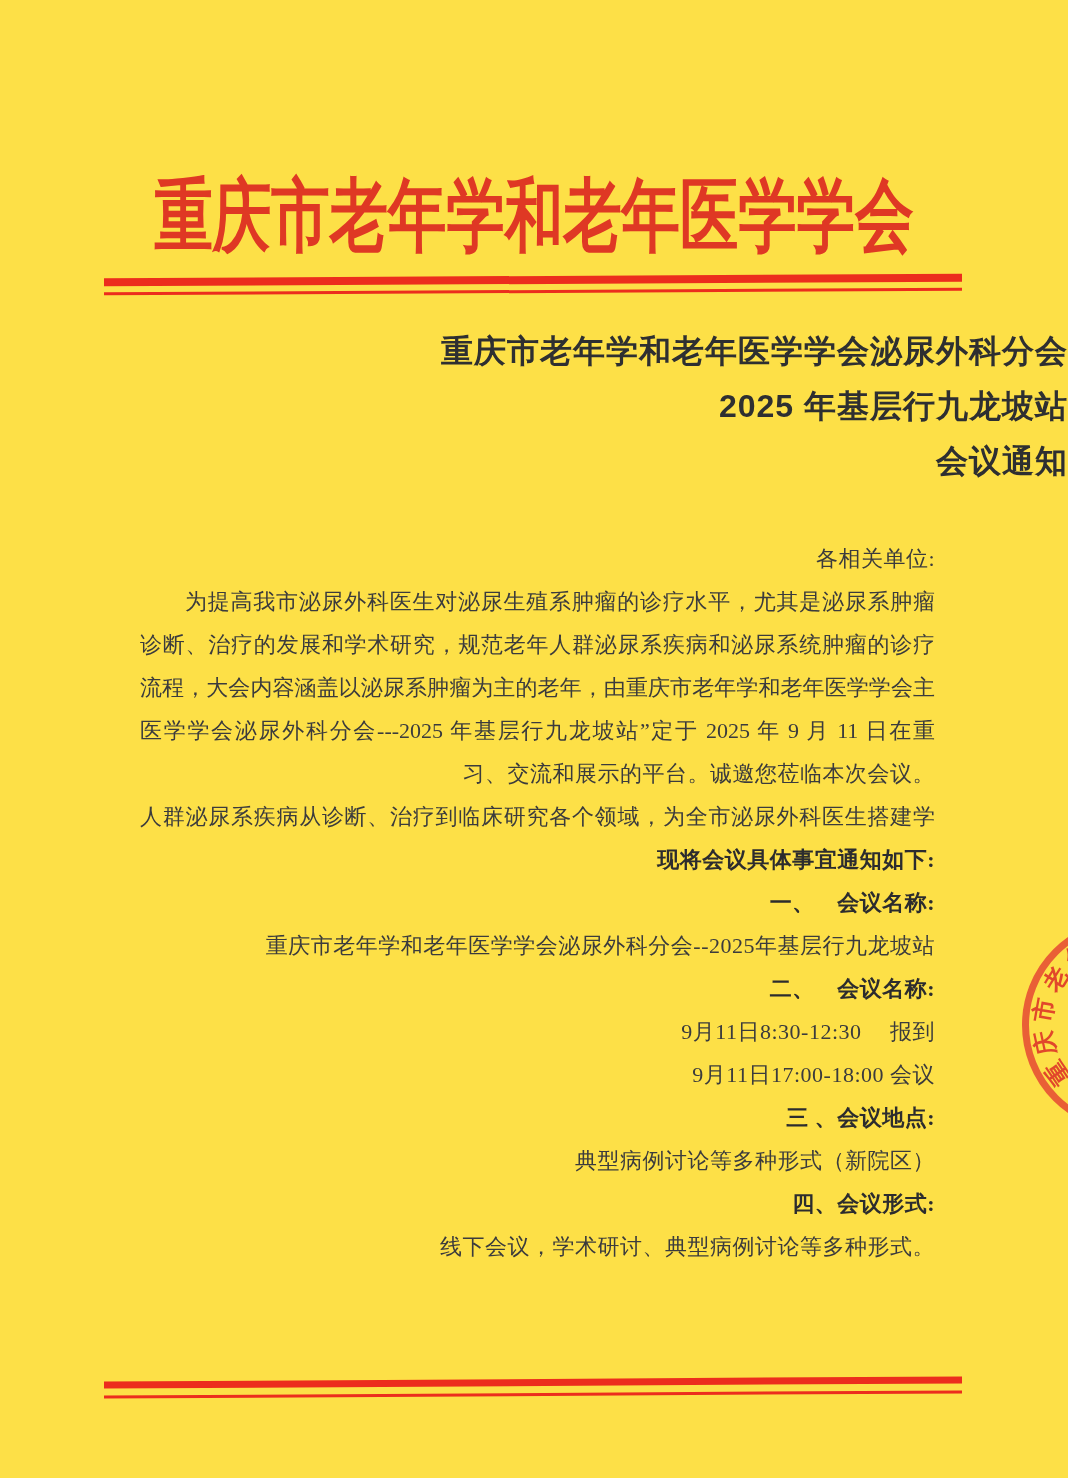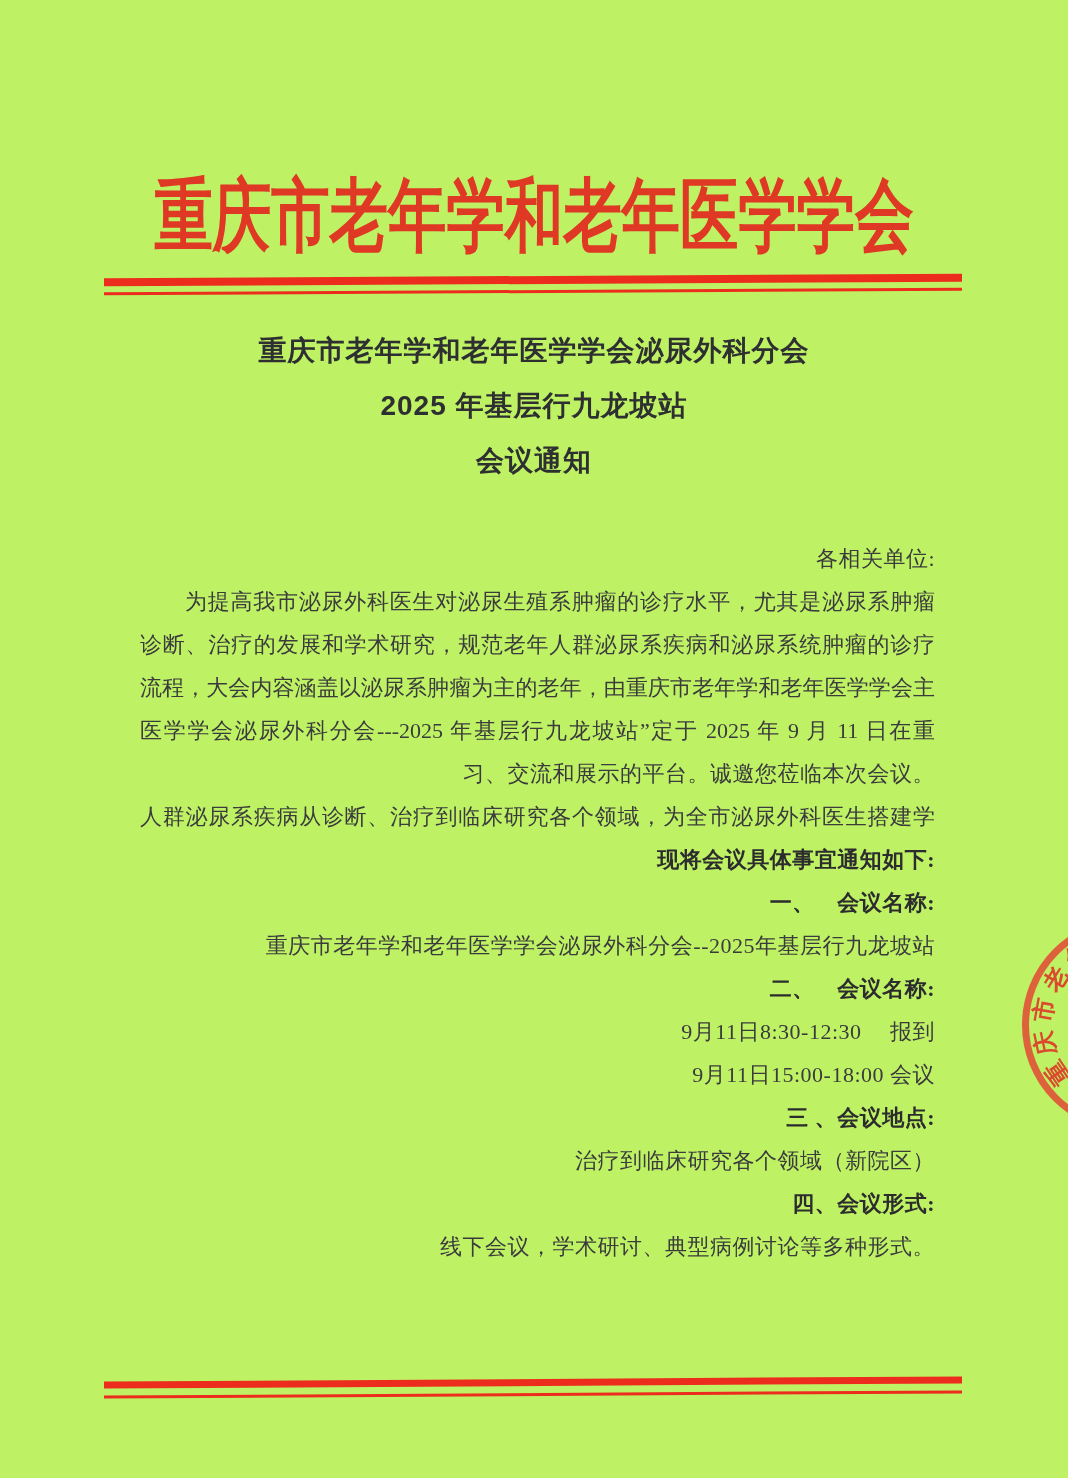--- a/index.html
+++ b/index.html
@@ -1,20 +1,20 @@
 <!DOCTYPE html>
 <html style="--header_red: #df3824; --rule_red: #ec2d1d; --stamp_red: #e44232; --body_text: #3b3b3d;"><head>
 <meta charset="utf-8">
 <style>
   html,body { margin:0; padding:0; background:#e9e9e9; }
   .page {
     position:relative;
     width:1068px; height:1478px;
     margin:0 auto;
-    background:#bef264;
+    background:#fde047;
     overflow:hidden;
     font-family:"Liberation Serif","DejaVu Serif",serif;
   }
 
   
   .letterhead {
     position:absolute; top:176px; left:0; width:100%;
     text-align:center; white-space:nowrap;
   }
   .letterhead .inner {
@@ -29,23 +29,23 @@
   
   .rule { position:absolute; left:104px; width:858px; background:var(--rule_red,#ec2d1d); }
   .rule-top-thick    { top:276px; height:8px; transform:rotate(-0.3deg); }
   .rule-top-thin     { top:290px; height:3px; transform:rotate(-0.3deg); }
   .rule-bottom-thick { top:1379px; height:7px; transform:rotate(-0.35deg); }
   .rule-bottom-thin  { top:1393px; height:3px; transform:rotate(-0.35deg); }
 
   
   .subtitles {
     position:absolute; top:337px; left:0; width:100%;
-    text-align:center;
+    text-align:right;
     font-family:"Liberation Sans","DejaVu Sans",sans-serif;
-    font-weight:700; font-size:28px; color:#2e2f31;
+    font-weight:700; font-size:32px; color:#2e2f31;
   }
   .subtitles .sub { height:28px; line-height:28px; margin-bottom:27px; letter-spacing:1px; }
 
   
   .body-block {
     position:absolute; top:537px; left:140px; width:795px;
     font-size:22px; color:var(--body_text,#3b3b3d);
     letter-spacing:0.5px;
   }
   .line { height:43px; line-height:43px; white-space:nowrap; overflow:visible;text-align:right; }
@@ -93,23 +93,23 @@
       <div class="line just">诊断、治疗的发展和学术研究，规范老年人群泌尿系疾病和泌尿系统肿瘤的诊疗</div>
       <div class="line just">流程，大会内容涵盖以泌尿系肿瘤为主的老年，由重庆市老年学和老年医学学会主</div>
       <div class="line just">医学学会泌尿外科分会---2025 年基层行九龙坡站”定于 2025 年 9 月 11 日在重</div>
       <div class="line">习、交流和展示的平台。诚邀您莅临本次会议。</div>
       <div class="line just">人群泌尿系疾病从诊断、治疗到临床研究各个领域，为全市泌尿外科医生搭建学</div>
       <div class="line bold">现将会议具体事宜通知如下:</div>
       <div class="line bold ind">一、　会议名称:</div>
       <div class="line ind">重庆市老年学和老年医学学会泌尿外科分会--2025年基层行九龙坡站</div>
       <div class="line bold ind">二、　会议名称:</div>
       <div class="line ind">9月11日8:30-12:30　 报到</div>
-      <div class="line ind">9月11日15:00-18:00 会议</div>
+      <div class="line ind">9月11日17:00-18:00 会议</div>
       <div class="line bold ind">三 、会议地点:</div>
-      <div class="line ind">治疗到临床研究各个领域（新院区）</div>
+      <div class="line ind">典型病例讨论等多种形式（新院区）</div>
       <div class="line bold ind">四、会议形式:</div>
       <div class="line ind">线下会议，学术研讨、典型病例讨论等多种形式。</div>
     </div>
 
   <div class="stamp" id="stamp">
     <div class="stamp-ring"></div>
   <span class="stamp-char" style="left: 22.7028px; top: 142.091px; transform: rotate(236deg);">重</span>
       <span class="stamp-char" style="left: 9.87931px; top: 111.88px; transform: rotate(258deg);">庆</span>
       <span class="stamp-char" style="left: 9.30653px; top: 79.0663px; transform: rotate(280deg);">市</span>
       <span class="stamp-char" style="left: 21.0679px; top: 48.4269px; transform: rotate(302deg);">老</span>

